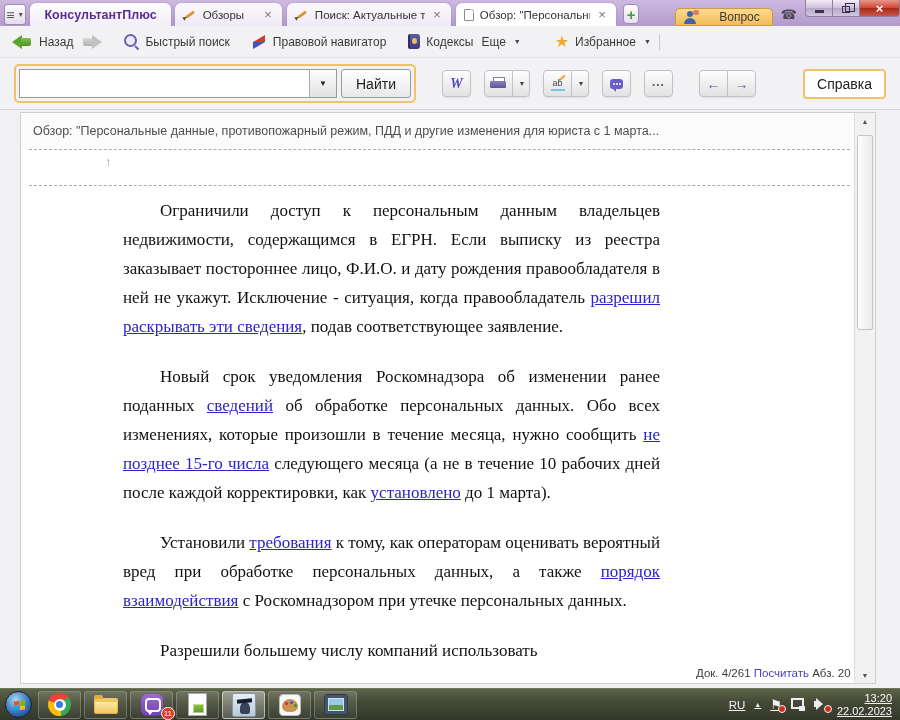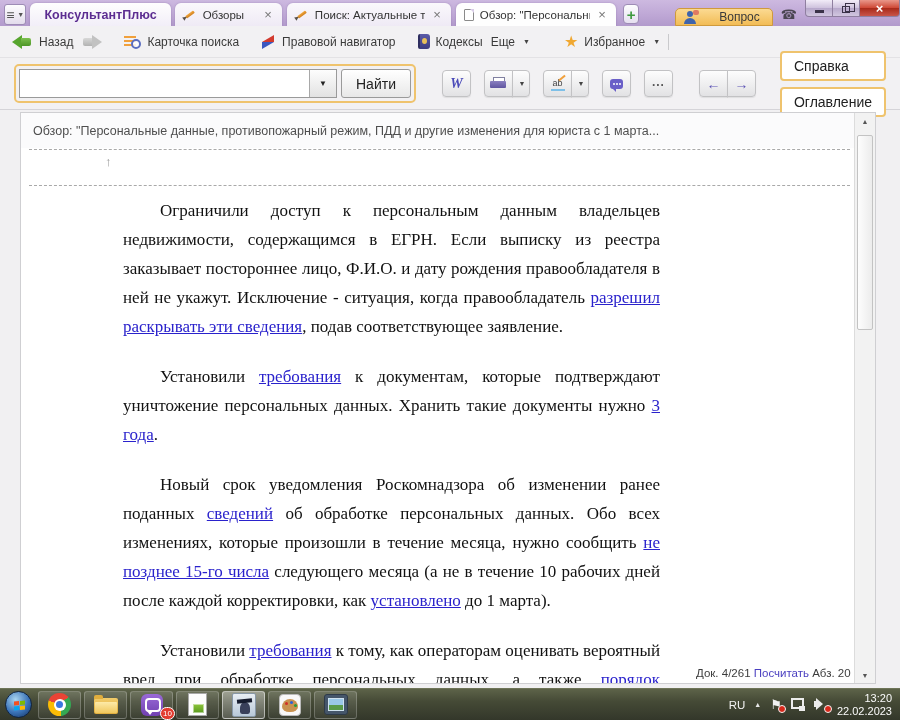--- a/index.html
+++ b/index.html
@@ -172,21 +172,21 @@
   .consult-icon::before { content:""; position:absolute; left:7px; top:8px; width:10px; height:12px; border-radius:50% 50% 20% 20%; background:#39405a; }
   .consult-icon::after { content:""; position:absolute; left:4px; top:5px; width:15px; height:4px; background:#161c2e; transform:rotate(-5deg); }
   .paint-icon { width:22px; height:22px; background:#f8f8f8; border:1px solid #bababa; border-radius:4px; position:relative; }
   .paint-icon::before { content:""; position:absolute; left:2px; top:4px; width:16px; height:13px; background:#c89250;
     border-radius:50% 50% 45% 45% / 60% 60% 40% 40%; }
   .paint-icon::after { content:""; position:absolute; left:5px; top:7px; width:3px; height:3px; border-radius:50%; background:#d03028;
     box-shadow:5px -1px 0 #2a62d8, 9px 2px 0 #2a9a3a; }
   .shot-icon { width:24px; height:21px; background:#45566a; border-radius:3px; position:relative; border:1px solid #2e3a48; }
   .shot-icon::before { content:""; position:absolute; left:3px; top:3px; right:3px; bottom:3px;
     background:linear-gradient(#9ac8e8 55%,#5a9a4a 55%); border:1px solid #cfe2ef; }
-  .tray { margin-left:auto; display:flex; align-items:center; gap:9px; padding-right:6px; color:#f2f2f2; }
+  .tray { margin-left:auto; display:flex; align-items:center; gap:9px; padding-right:6px; color:#f2f2f2;text-decoration:underline; }
   .tray-lang { font-size:11.5px; }
   .tray-expand { font-size:7px; color:#e8e8e8; }
   .tray-flag { position:relative; font-size:13px; color:#f0f0f0; line-height:1; }
   .tray-badge { position:absolute; right:-4px; bottom:-2px; width:8px; height:8px; border-radius:50%; background:#d8281a;
     border:1px solid #f5f5f5; }
   .network-icon { position:relative; width:14px; height:13px; }
   .network-icon::before { content:""; position:absolute; left:0; top:0; width:9px; height:7px; border:2px solid #ececec; }
   .network-icon::after { content:""; position:absolute; right:0; bottom:0; width:6px; height:5px; background:#ececec; }
   .speaker-icon { position:relative; width:14px; height:13px; }
   .speaker-icon::before { content:""; position:absolute; left:0; top:3px; width:4px; height:6px; background:#ececec; }
@@ -252,22 +252,22 @@
         </span>
       <span>Назад</span>
     </div>
     <div class="tool-item">
       <span class="navarrow">
           <i class="bar-r"></i>
           <i class="tri-r"></i>
         </span>
     </div>
     <div class="tool-item" style="margin-left:14px">
-      <span class="cardsearch-icon"></span>
-      <span>Карточка поиска</span>
+      <span class="mag-icon"></span>
+      <span>Быстрый поиск</span>
     </div>
     <div class="tool-item" style="margin-left:14px">
       <span class="navig-icon"></span>
       <span>Правовой навигатор</span>
     </div>
     <div class="tool-item" style="margin-left:14px">
       <span class="book-icon"></span>
       <span>Кодексы</span>
     </div>
     <div class="tool-item">
@@ -328,37 +328,33 @@
     <div class="iconbtn attach">
       <span class="arrow-glyph">←</span>
     </div>
     <div class="iconbtn drop" style="min-width:29px;">
       <span class="arrow-glyph">→</span>
     </div>
     <div class="right-btns">
       <div class="framed-btn">
         <span>Справка</span>
       </div>
-      <div class="framed-btn">
-        <span>Оглавление</span>
-      </div>
     </div>
   </div>
 
   <div class="content">
     <div class="docheader">
       <span class="docheader-text">Обзор: "Персональные данные, противопожарный режим, ПДД и другие изменения для юриста с 1 марта...</span>
     </div>
     <div class="docpage">
       <div class="dash-top"></div>
       <span class="page-up-arrow">↑</span>
       <div class="dash-mid"></div>
       <div class="doc-paragraphs">
           <p>Ограничили доступ к персональным данным владельцев недвижимости, содержащимся в ЕГРН. Если выписку из реестра заказывает постороннее лицо, Ф.И.О. и дату рождения правообладателя в ней не укажут. Исключение - ситуация, когда правообладатель <a href="#" class="doclink">разрешил раскрывать эти сведения</a>, подав соответствующее заявление.</p>
-          <p>Установили <a href="#" class="doclink">требования</a> к документам, которые подтверждают уничтожение персональных данных. Хранить такие документы нужно <a href="#" class="doclink">3 года</a>.</p>
           <p>Новый срок уведомления Роскомнадзора об изменении ранее поданных <a href="#" class="doclink">сведений</a> об обработке персональных данных. Обо всех изменениях, которые произошли в течение месяца, нужно сообщить <a href="#" class="doclink">не позднее 15-го числа</a> следующего месяца (а не в течение 10 рабочих дней после каждой корректировки, как <a href="#" class="doclink">установлено</a> до 1 марта).</p>
           <p>Установили <a href="#" class="doclink">требования</a> к тому, как операторам оценивать вероятный вред при обработке персональных данных, а также <a href="#" class="doclink">порядок взаимодействия</a> с Роскомнадзором при утечке персональных данных.</p>
           <p>Разрешили большему числу компаний использовать</p>
         </div>
     </div>
     <div class="statusline">
       <span>Док.</span>
       <span>4/261</span>
       <a href="#" class="count-link">Посчитать</a>
       <span>Абз. 20</span>
@@ -385,21 +381,21 @@
     </div>
     <div id="taskbar-apps" style="display:flex;">
         <div class="app-slot">
           <span class="chrome-icon"></span>
         </div>
         <div class="app-slot">
           <span class="folder-icon"></span>
         </div>
         <div class="app-slot">
           <span class="viber-icon"></span>
-          <span class="app-badge">10</span>
+          <span class="app-badge">11</span>
         </div>
         <div class="app-slot">
           <span class="calc-icon"></span>
         </div>
         <div class="app-slot active">
           <span class="consult-icon"></span>
         </div>
         <div class="app-slot">
           <span class="paint-icon"></span>
         </div>

